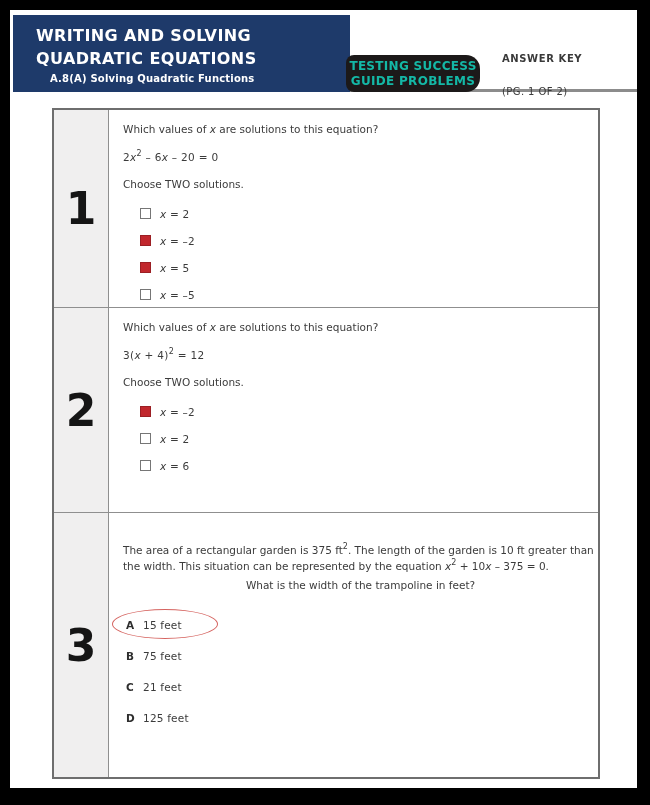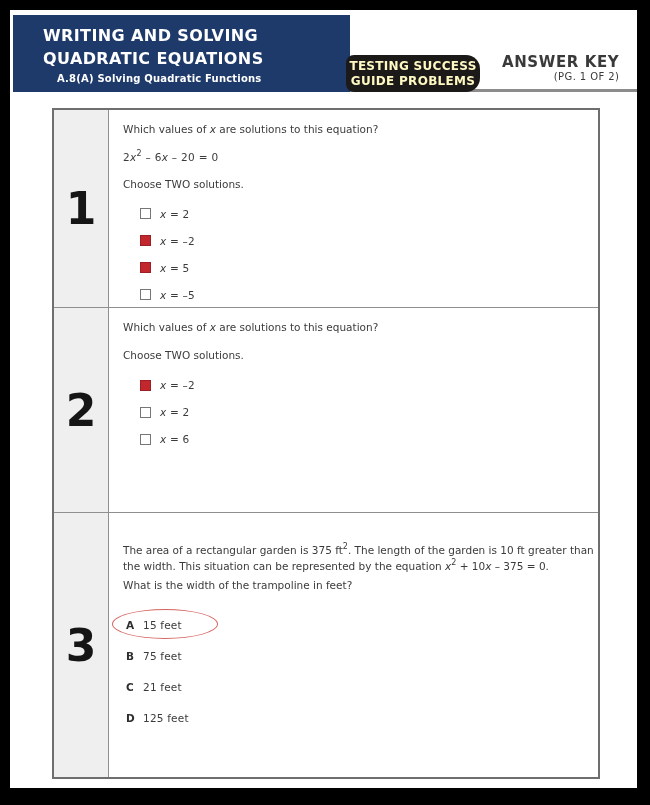--- a/index.html
+++ b/index.html
@@ -16,38 +16,38 @@
     background:#fff;
   }
   
   .header-rule{
     position:absolute;left:3px;top:79px;width:624px;height:3px;
     background:#8c8c8c;
   }
   .title-box{
     position:absolute;left:3px;top:5px;width:337px;height:77px;
     background:#1e3a6a;color:#fff;
-    box-sizing:border-box;padding:9px 0 0 30px;
+    box-sizing:border-box;padding:9px 0 0 23px;
     z-index:2;
   }
   .title-line{font-size:16px;font-weight:bold;letter-spacing:.4px;line-height:1.45;}
   .title-sub{font-size:10px;font-weight:bold;margin:3px 0 0 14px;letter-spacing:.2px;}
   .badge{
     position:absolute;left:336px;top:45px;width:134px;height:37px;
-    background:#1c1919;color:#fef9c3;
+    background:#1c1919;color:#14b8a6;
     border-radius:8px 14px 14px 8px;
     display:flex;flex-direction:column;align-items:center;justify-content:center;
     z-index:3;
   }
   .badge div{font-size:12px;font-weight:bold;letter-spacing:.3px;line-height:1.25;}
   .answer-key-block{
     position:absolute;left:492px;top:43px;z-index:3;color:#3a3a3a;
   }
-  .answer-key-title{font-size:15px;font-weight:bold;letter-spacing:.6px;}
-  .answer-key-page{font-size:10px;letter-spacing:.4px;margin-top:0;font-weight:500;text-align:right;}
+  .answer-key-title{font-size:10px;font-weight:bold;letter-spacing:.6px;}
+  .answer-key-page{font-size:10px;letter-spacing:.4px;margin-top:22px;font-weight:500;}
   
   .q-table{
     position:absolute;left:42px;top:98px;width:548px;height:671px;
     border:2px solid #6e6e6e;
     box-sizing:border-box;
     display:flex;flex-direction:column;
     background:#fff;
   }
   .q-row{display:flex;border-bottom:1px solid #8f8f8f;box-sizing:border-box;}
   .q-row:last-child{border-bottom:none;flex:1;}
@@ -73,21 +73,21 @@
   .option{display:flex;align-items:center;margin-top:15px;}
   .checkbox{
     width:9px;height:9px;flex:0 0 9px;
     border:1px solid #767676;background:#fff;
     margin-right:9px;box-sizing:content-box;
   }
   .checkbox.checked{background:#c1272d;border-color:#9b1f24;}
   .option-label{letter-spacing:.2px;}
   
   .para{max-width:496px;line-height:1.4;margin:18px 0 0;}
-  .para-q{margin:5px 0 12px;line-height:1.4;}
+  .para-q{margin:5px 0 12px;line-height:1.4;text-align:center;}
   .choices{margin:24px 0 0 3px;}
   .choice{margin-top:15px;}
   .choice-inner{display:inline-flex;align-items:center;position:relative;padding:2px 0;}
   .choice-letter{font-weight:bold;width:17px;flex:0 0 17px;color:#2e2e2e;}
   .choice-text{letter-spacing:.2px;}
   .choice-inner.circled::after{
     content:'';position:absolute;
     left:-14px;top:-8px;width:104px;height:28px;
     border:1.5px solid #d5635f;border-radius:50%;
     pointer-events:none;
@@ -143,20 +143,21 @@
             <span class="option-label"><i>x</i> = –5</span>
           </div>
         </div>
       </div>
     </div>
 
     <div class="q-row row-2">
       <div class="num-cell">2</div>
       <div class="content-cell">
         <div class="prompt">Which values of <i>x</i> are solutions to this equation?</div>
+        <div class="equation">3(<i>x</i> + 4)<sup>2</sup> = 12</div>
         <div class="instruction">Choose TWO solutions.</div>
         <div class="options">
           <div class="option">
             <span class="checkbox checked"></span>
             <span class="option-label"><i>x</i> = –2</span>
           </div>
           <div class="option">
             <span class="checkbox"></span>
             <span class="option-label"><i>x</i> = 2</span>
           </div>

